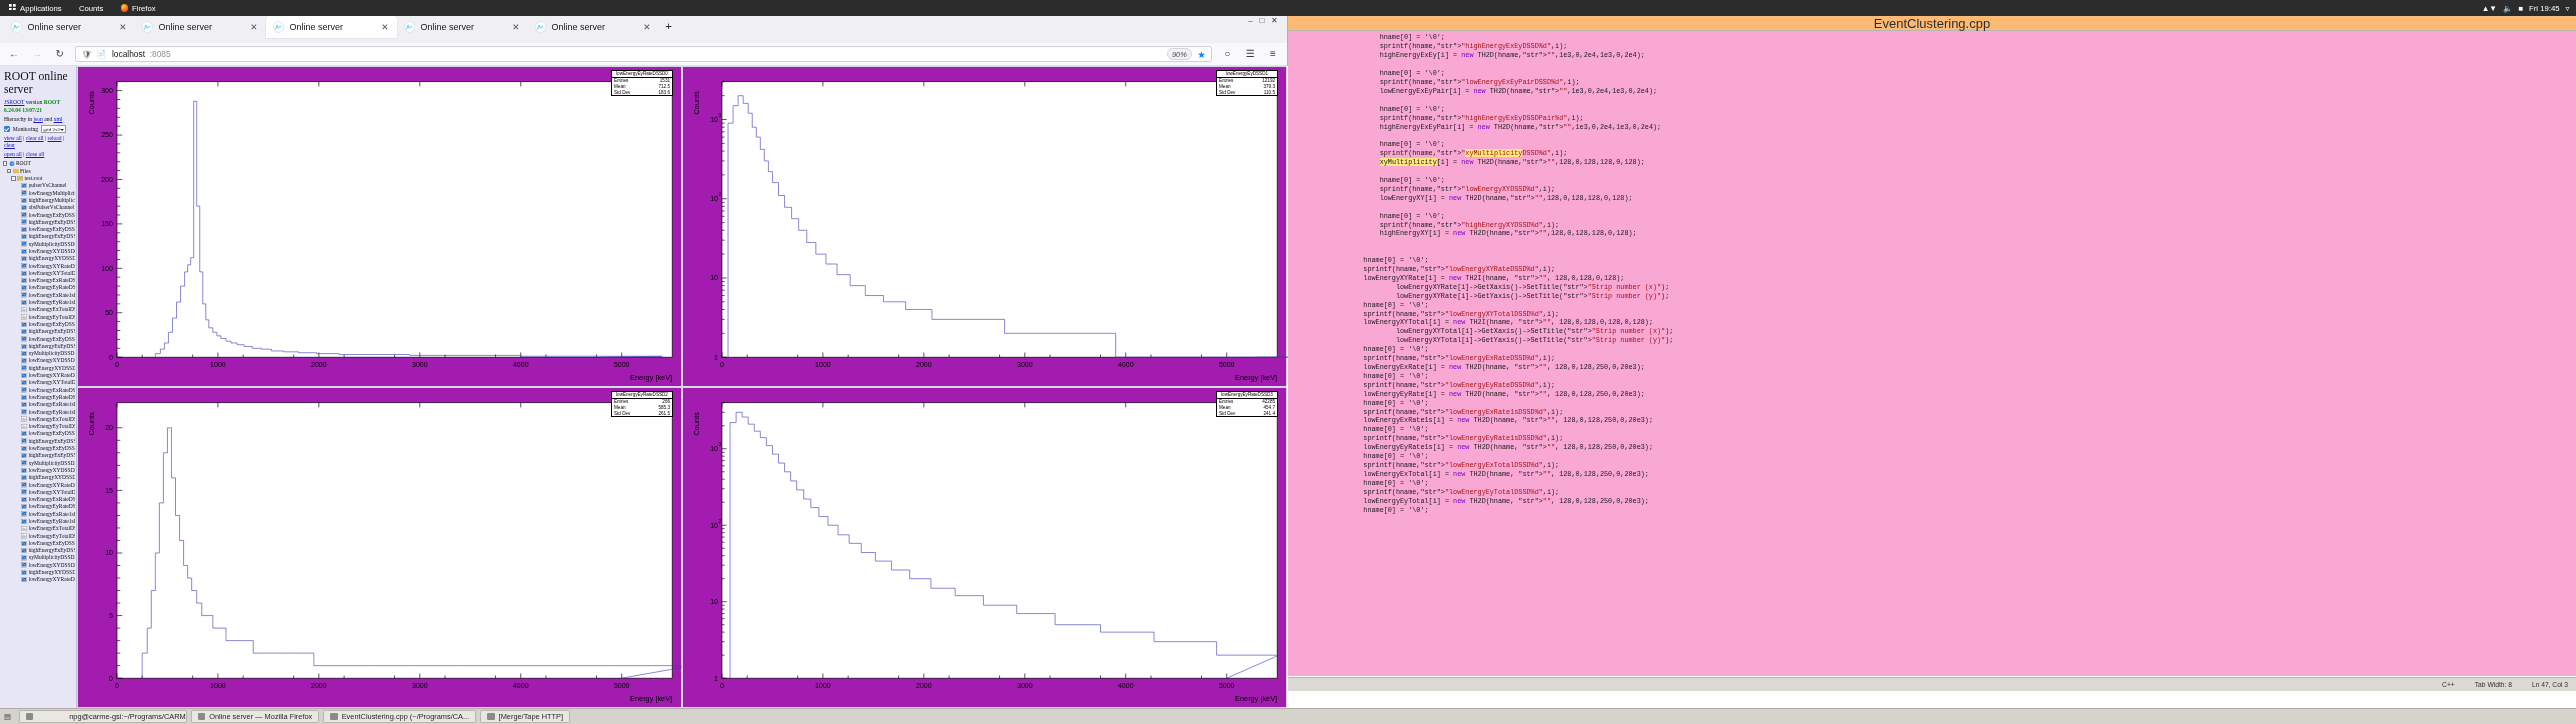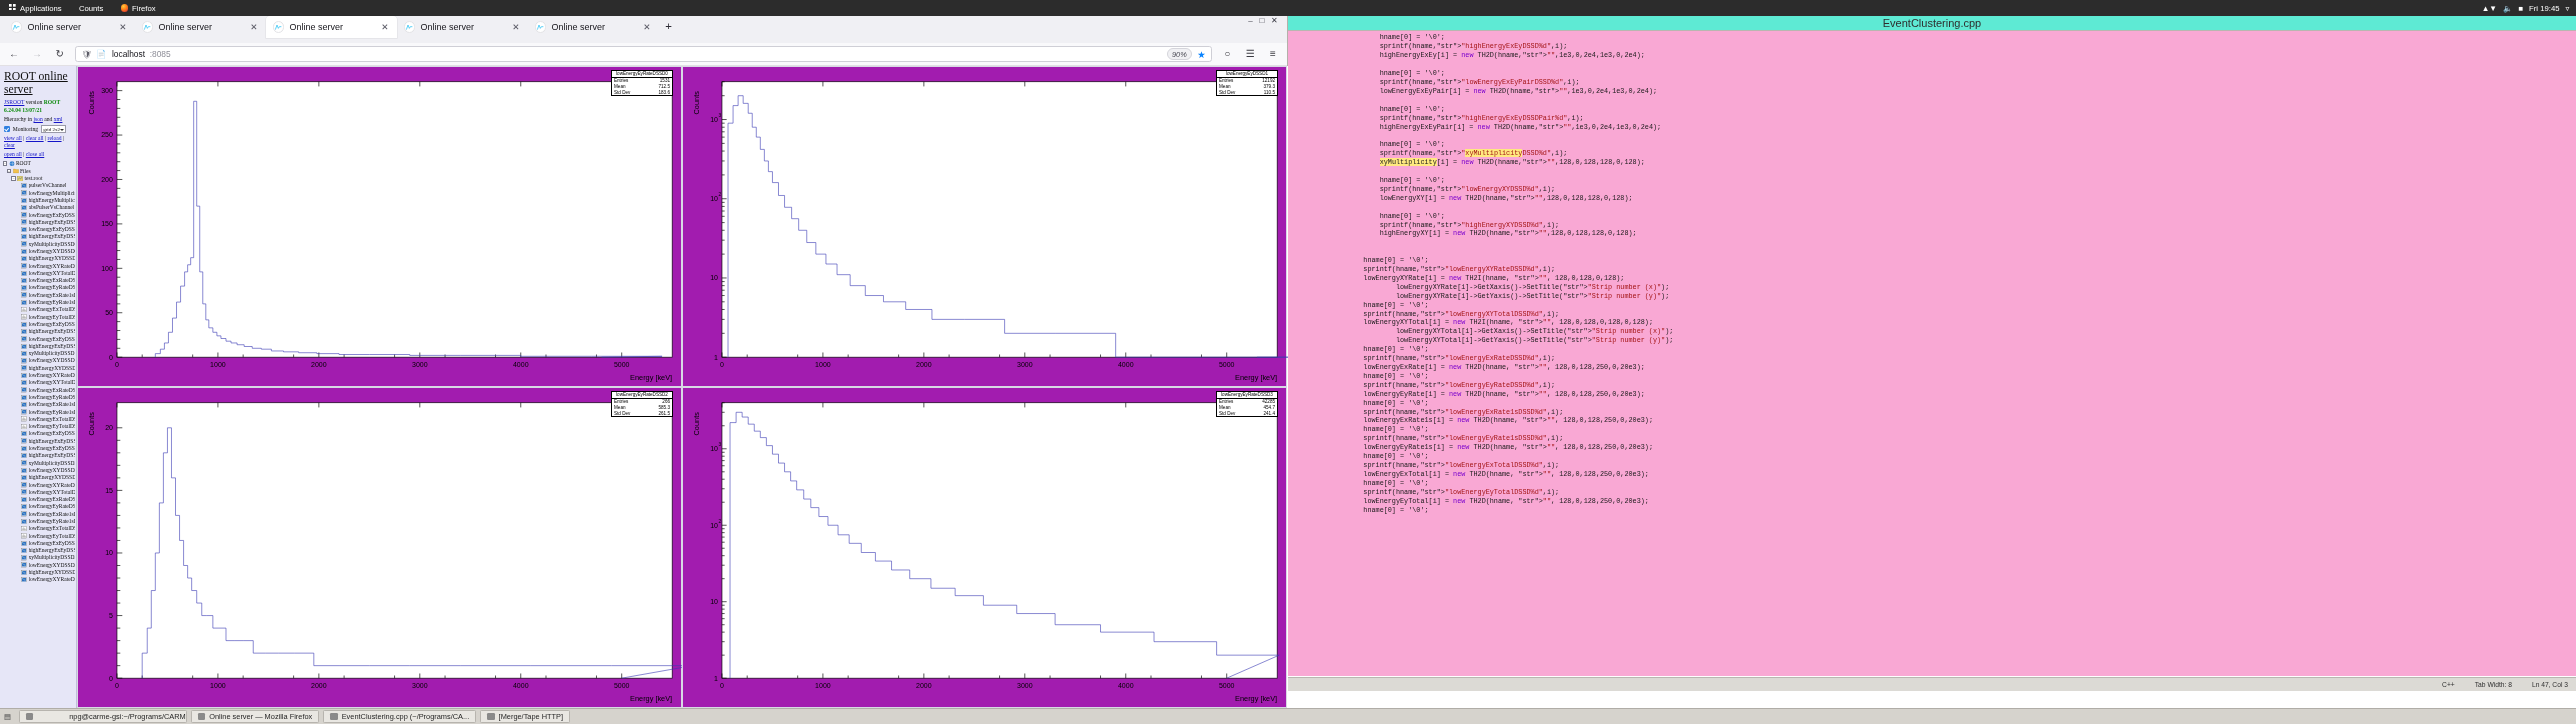--- a/index.html
+++ b/index.html
@@ -50,21 +50,21 @@
   .zoombadge { font-size:7.4px; color:#4b4b55; border:0.7px solid #d5d5db; border-radius:6px;
      padding:0.7px 4px; background:#f1f1f4;font-style:italic;}
   .star { color:#0a84ff; font-size:9.4px;}
   #ff-content { position:absolute; left:0; top:50px; width:1288px; height:643px;
      background:#e6e6f7; display:flex; }
 
   
   #jsroot-side { width:77px; height:100%; background:#e6e6f7; padding:0 1.3px;
      font-family:"Liberation Serif", serif; font-size:5.4px; color:#101010;
      border-right:0.7px solid #bfbfd8; overflow:hidden;}
-  #jsroot-title { font-size:11.7px; padding:4px 2.7px 2.7px 2.7px; font-family:"Liberation Serif",serif;text-decoration:underline;}
+  #jsroot-title { font-size:11.7px; padding:4px 2.7px 2.7px 2.7px; font-family:"Liberation Serif",serif;}
   .jline { font-size:5.6px; padding:0.7px 2.7px; line-height:1.35;}
   .jline a, .lnk { color:#1414c8; text-decoration:underline; }
   .grn { color:#0a8a0a; font-weight:bold;}
   .jrow2 { display:flex; align-items:center; gap:2.7px; padding:1.3px 2.7px; font-size:5.6px;}
   .chk { width:6px;height:6px; background:#2f7fe0; border-radius:1.3px; position:relative; flex:none;}
   .chk:after{content:"";position:absolute;left:1.3px;top:0.7px;width:2px;height:3.4px;border:solid #fff;
      border-width:0 1px 1px 0; transform:rotate(40deg);}
   .selbox { border:0.7px solid #9a9aa8; background:#fff; font-size:5px; padding:0 5.4px 0 1.3px;
      height:7.4px; line-height:7.4px; position:relative;}
   .selbox:after{content:"";position:absolute;right:1.3px;top:2.7px;border:2px solid transparent;border-top-color:#333;}
@@ -81,22 +81,22 @@
   #canvas-area { flex:1; position:relative; background:#ffffff; }
   .pad { position:absolute; background:#a21caf; border:0.7px solid #d8d8e4; }
   .statbox { position:absolute; background:#fff; border:0.7px solid #000; font-size:4.7px;
      font-family:"Liberation Sans",sans-serif; z-index:6;}
   .statbox .sttl { text-align:center; border-bottom:0.7px solid #000; padding:0.7px 2px; font-size:4.6px;}
   .statbox .srow { display:flex; justify-content:space-between; padding:0.3px 2px; font-size:4.6px;}
 
   
   #ed-win { position:absolute; left:1288px; top:16px; width:1288px; height:692px;
      background:#ffffff; }
-  #ed-title { height:15px; background:#5eead4; border-bottom:0.7px solid #b9b6b0;
-     display:flex; align-items:center; justify-content:center; font-size:11px; color:#2e2e2e;}
+  #ed-title { height:15px; background:#fdba74; border-bottom:0.7px solid #b9b6b0;
+     display:flex; align-items:center; justify-content:center; font-size:13px; color:#2e2e2e;}
   #ed-body { position:absolute; left:0; top:14.8px; width:1288px; height:645px; background:#f9a8d4;
      overflow:hidden; padding:2.7px 0 0 59px;
      font-family:"Liberation Mono", monospace; font-size:6.8px; line-height:8.9px; color:#1a1a1a;
      white-space:pre;}
   #ed-status { position:absolute; left:0; bottom:17.4px; width:1288px; height:13.4px;
      background:#dcdad5; border-top:0.7px solid #b9b6b0; display:flex; align-items:center;
      font-size:6.7px; color:#2e2e2e; padding:0 8px; gap:17.4px;}
   #ed-status .right { margin-left:auto; display:flex; gap:20px;}
   .str { color:#a31515; }
   .kw  { color:#7a00cc; }

